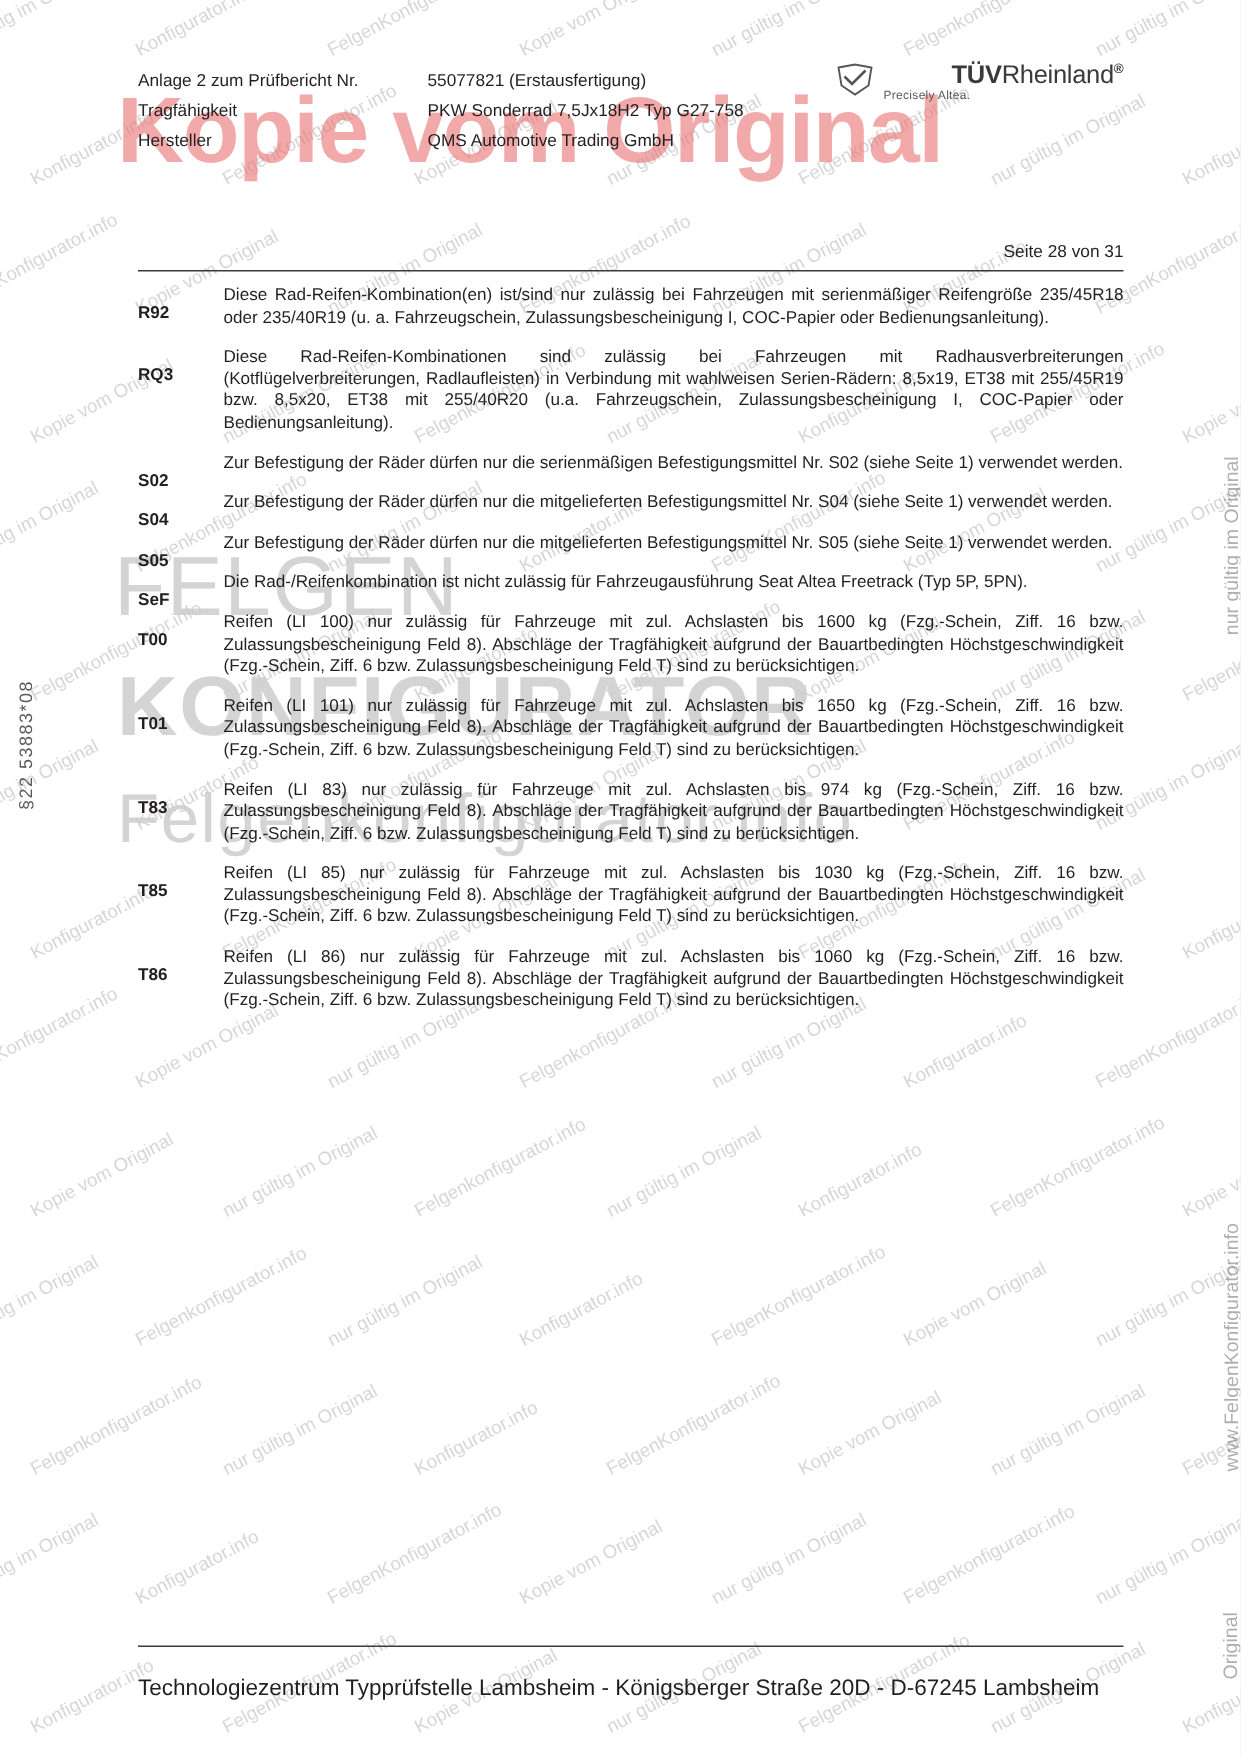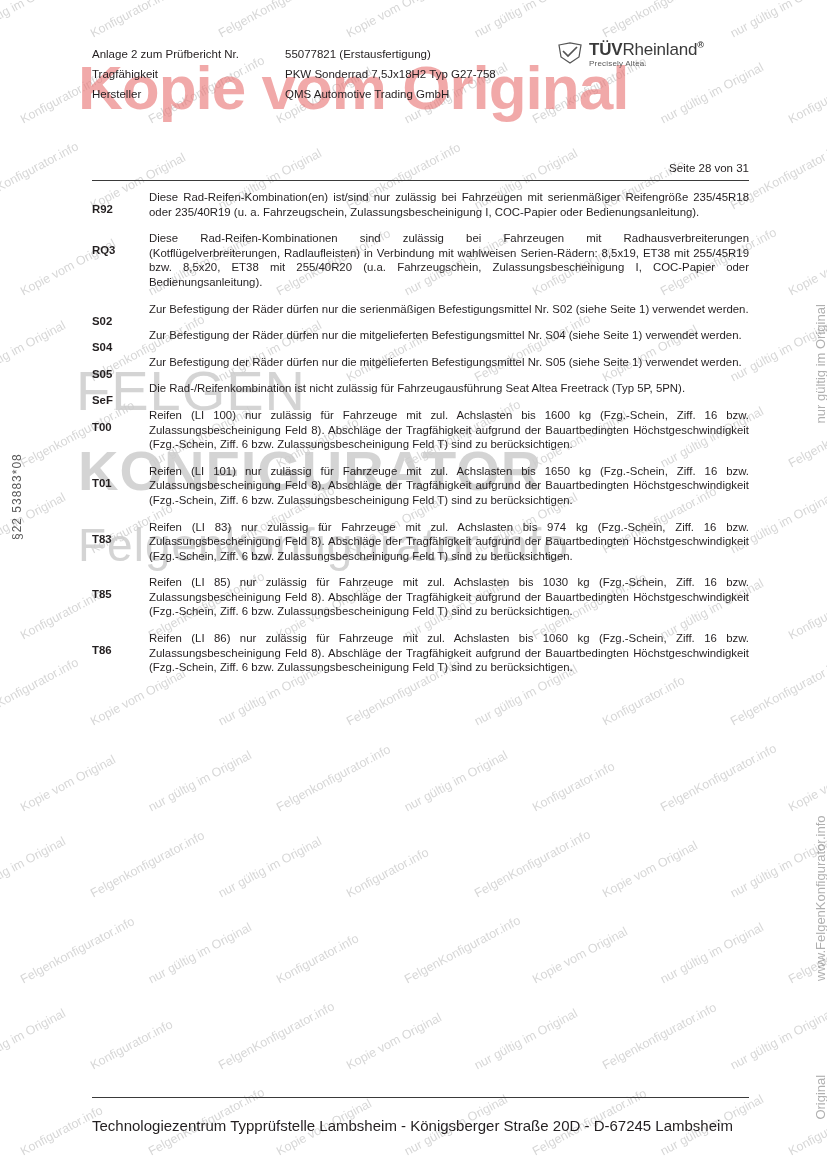--- a/index.html
+++ b/index.html
@@ -89,20 +89,21 @@
     right: 78px;
     top: 40px;
     text-align: left;
     width: 160px;
   }
   .tuv-name {
     font-size: 17px;
     font-weight: 700;
     color: #3a3a3a;
     letter-spacing: -0.2px;
+    text-align: right;
   }
   .tuv-name .light { font-weight: 400; }
   .tuv-sub {
     font-size: 8px;
     color: #5a5a5a;
     letter-spacing: 0.2px;
     margin-top: -1px;
   }
   .tuv-logo {
     position: absolute;

